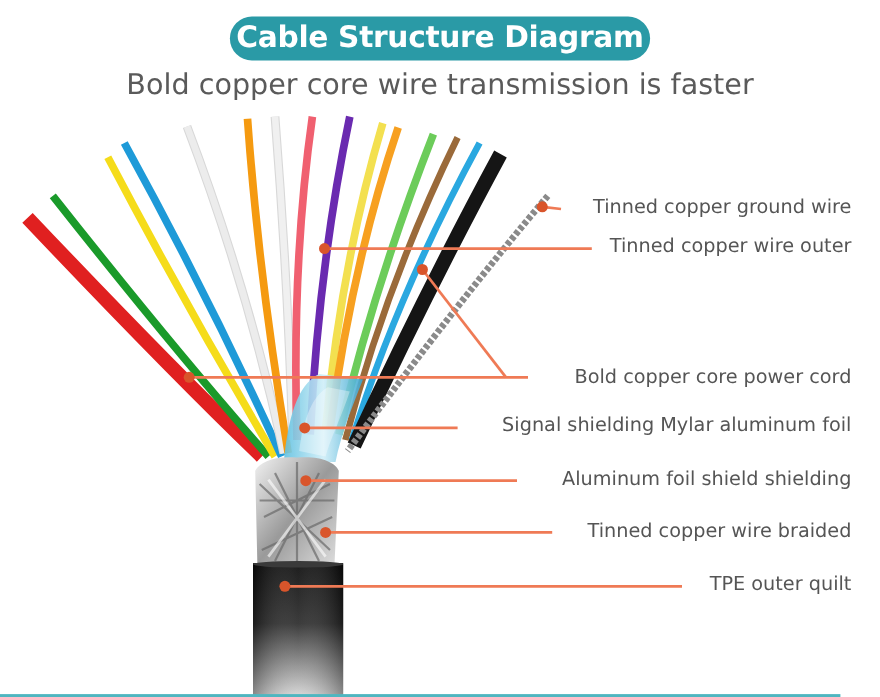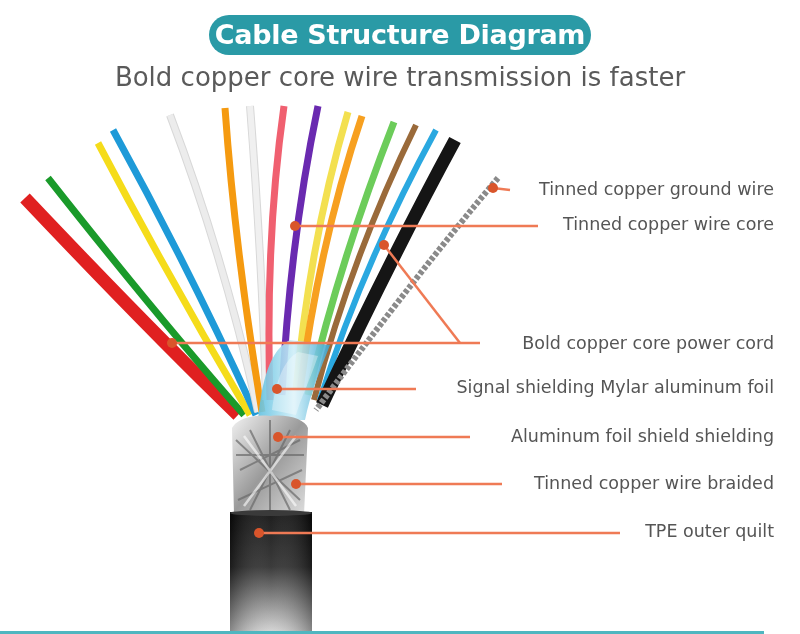--- a/index.html
+++ b/index.html
@@ -98,20 +98,20 @@
       <circle cx="296" cy="484" r="5" fill="#d9552b"></circle>
       <polyline points="259,533 620,533" stroke="#ef7a55" stroke-width="2.5" fill="none"></polyline>
       <circle cx="259" cy="533" r="5" fill="#d9552b"></circle>
     </g>
 </svg>
 
 <div class="title-badge">Cable Structure Diagram</div>
 <div class="subtitle">Bold copper core wire transmission is faster</div>
 
 <div class="label" style="top:179px;">Tinned copper ground wire</div>
-<div class="label" style="top:214px;">Tinned copper wire core</div>
+<div class="label" style="top:214px;">Tinned copper wire outer</div>
 <div class="label" style="top:333px;margin-left:24px;">Bold copper core power cord</div>
 <div class="label" style="top:377px;">Signal shielding Mylar aluminum foil</div>
 <div class="label" style="top:426px;">Aluminum foil shield shielding</div>
 <div class="label" style="top:473px;text-align:center;">Tinned copper wire braided</div>
 <div class="label" style="top:521px;">TPE outer quilt</div>
 
 <div class="bottom-bar"></div>
 
 </body></html>

